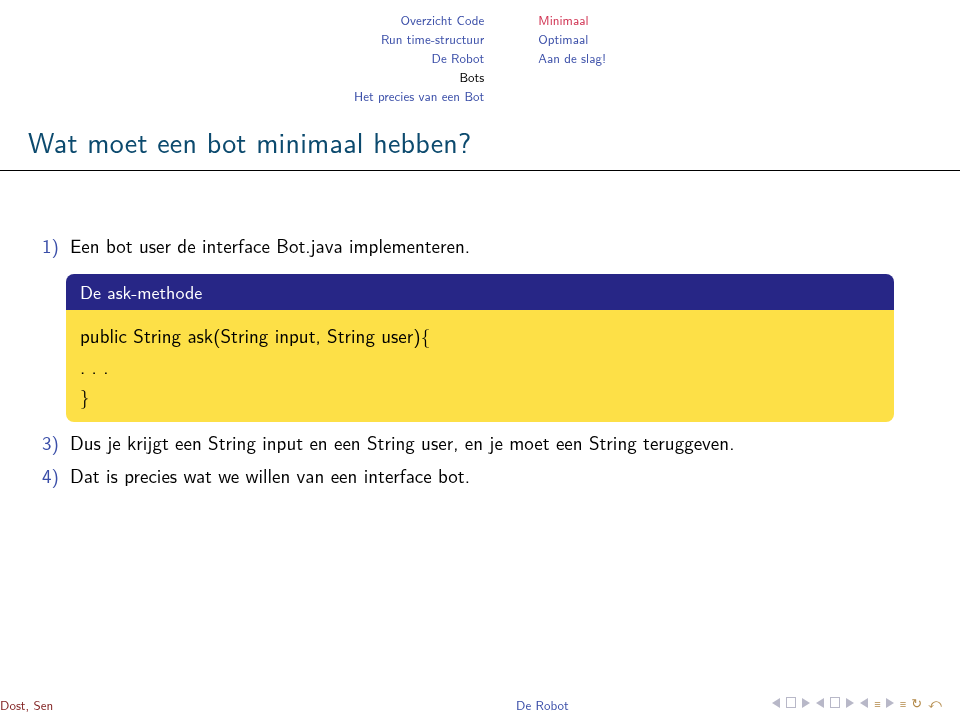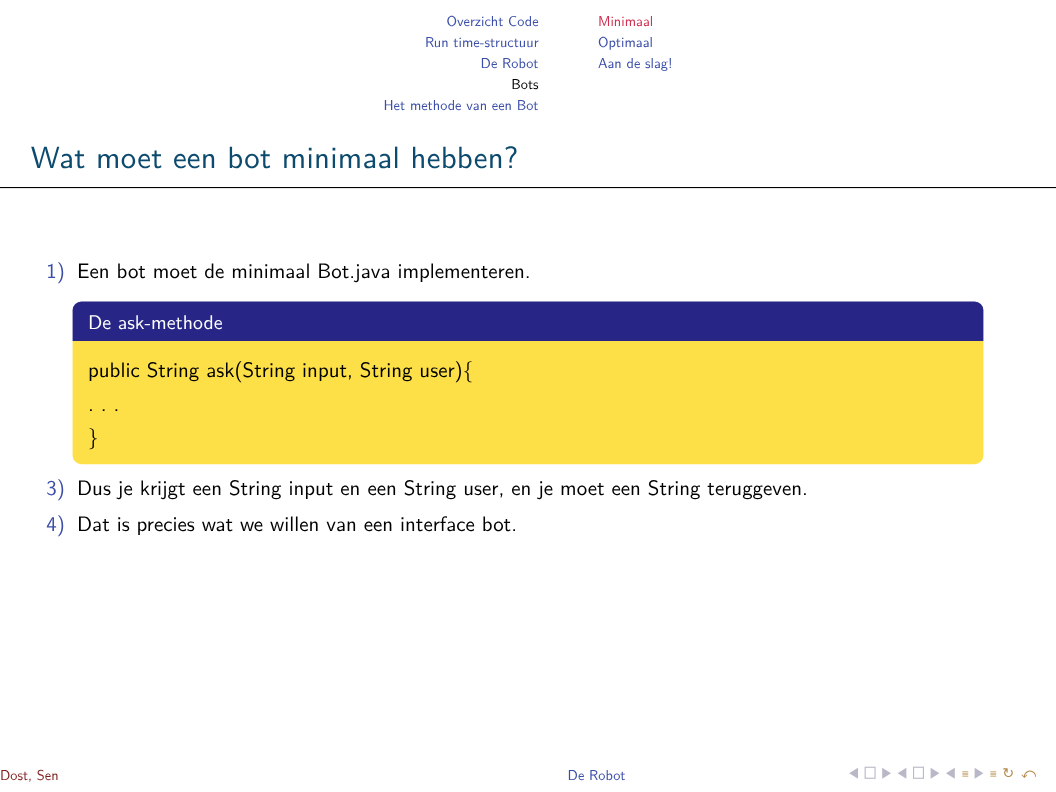--- a/index.html
+++ b/index.html
@@ -135,36 +135,36 @@
 </style>
 </head>
 <body>
 
 <div class="header-nav">
   <div class="nav-left">
     <div>Overzicht Code</div>
     <div>Run time-structuur</div>
     <div>De Robot</div>
     <div class="active">Bots</div>
-    <div>Het methode van een Bot</div>
+    <div>Het precies van een Bot</div>
   </div>
   <div class="nav-right">
     <div class="active">Minimaal</div>
     <div>Optimaal</div>
     <div>Aan de slag!</div>
   </div>
 </div>
 
 <div class="title-bar">
   <h1>Wat moet een bot minimaal hebben?</h1>
 </div>
 
 <div class="content">
   <div class="item">
-    <span class="num">1)</span><span>Een bot moet de minimaal Bot.java implementeren.</span>
+    <span class="num">1)</span><span>Een bot user de interface Bot.java implementeren.</span>
   </div>
 
   <div class="block">
     <div class="block-header">De ask-methode</div>
     <div class="block-body">
       <div>public String ask(String input, String user){</div>
       <div>. . .</div>
       <div>}</div>
     </div>
   </div>

